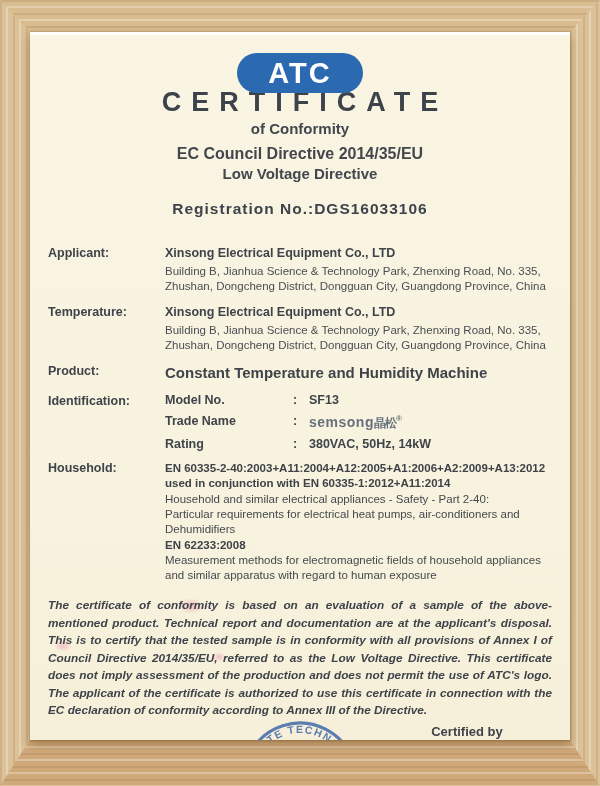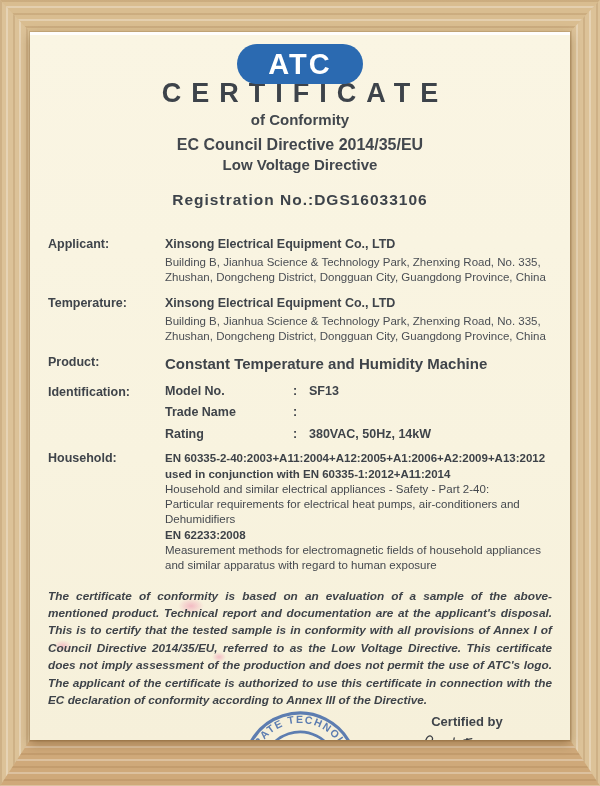--- a/index.html
+++ b/index.html
@@ -24,21 +24,21 @@
     clip-path:polygon(30px 0,30px 786px,0 740px,0 32px);}
 
   
   .paper{position:absolute;left:30px;top:32px;width:540px;height:708px;
     background:linear-gradient(180deg,#faf5e3 0%,#f8f3df 60%,#f6f0da 100%);
     box-shadow:0 0 0 1px rgba(120,90,40,.18), 0 4px 10px rgba(80,50,10,.35);
     overflow:hidden;}
   .paper::before{content:"";position:absolute;top:0;left:0;right:0;height:3px;
     background:rgba(255,255,255,.9);}
   .content{position:relative;width:100%;height:100%;box-sizing:border-box;
-    padding:8px 18px 0 18px;color:#3f444a;}
+    padding:17px 18px 0 18px;color:#3f444a;}
 
   
   .atc-pill{position:relative;z-index:2;width:126px;height:40px;margin:4px auto 0;
     background:#2b6ab1;border-radius:21px;display:flex;align-items:center;justify-content:center;}
   .atc-pill span{color:#fff;font-weight:bold;font-size:29px;letter-spacing:2px;
     text-shadow:0 0 1px #2b6ab1;}
   .cert-title{margin-top:-6px;text-align:center;font-size:27px;font-weight:bold;
     letter-spacing:10px;padding-left:10px;color:#3d434a;}
   .subtitle{margin-top:2px;text-align:center;font-size:15px;font-weight:bold;color:#42474d;}
   .directive1{margin-top:8px;text-align:center;font-size:16px;font-weight:bold;color:#42474d;}
@@ -136,20 +136,21 @@
           <div class="row-label">Identification:</div>
           <div>
             <div class="id-row">
               <span>Model No.</span>
               <span>:</span>
               <span>SF13</span>
             </div>
             <div class="id-row">
               <span>Trade Name</span>
               <span>:</span>
+              <span class="trade-logo"><span>semsong</span><span class="trade-cjk">晶松</span><span class="trade-reg">®</span></span>
             </div>
             <div class="id-row" style="margin-bottom:0;">
               <span>Rating</span>
               <span>:</span>
               <span>380VAC, 50Hz, 14kW</span>
             </div>
           </div>
         </div>
 
         <div class="row" style="margin-bottom:0;">

